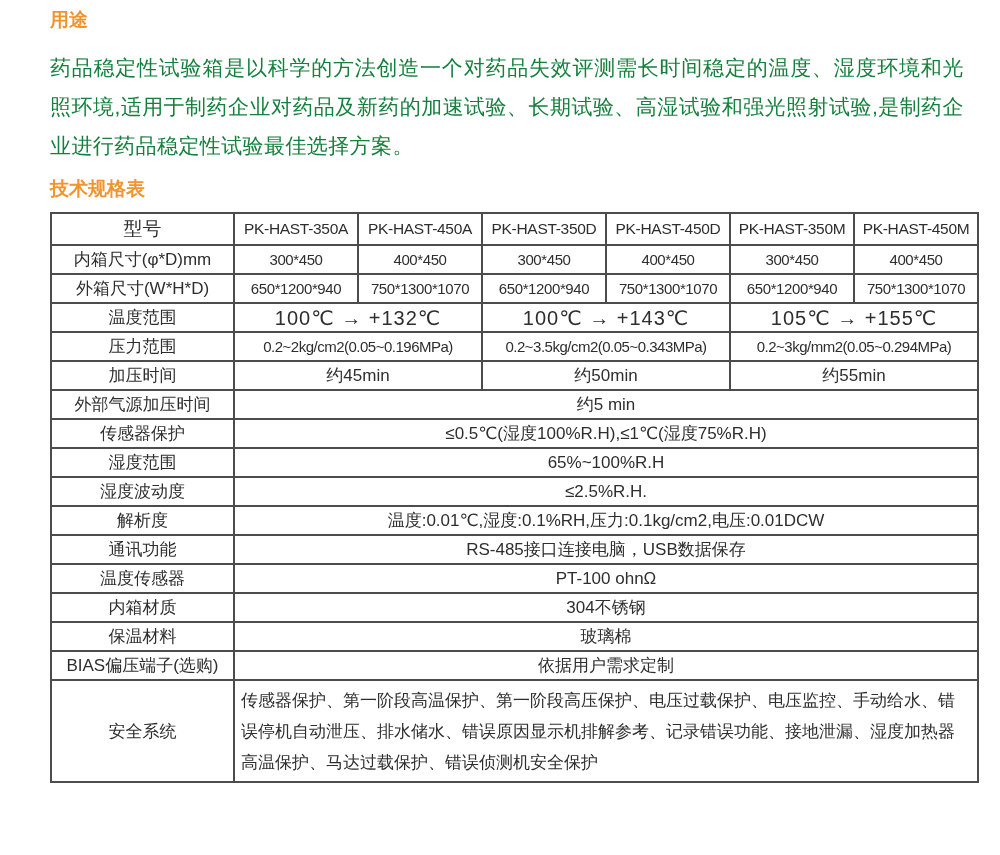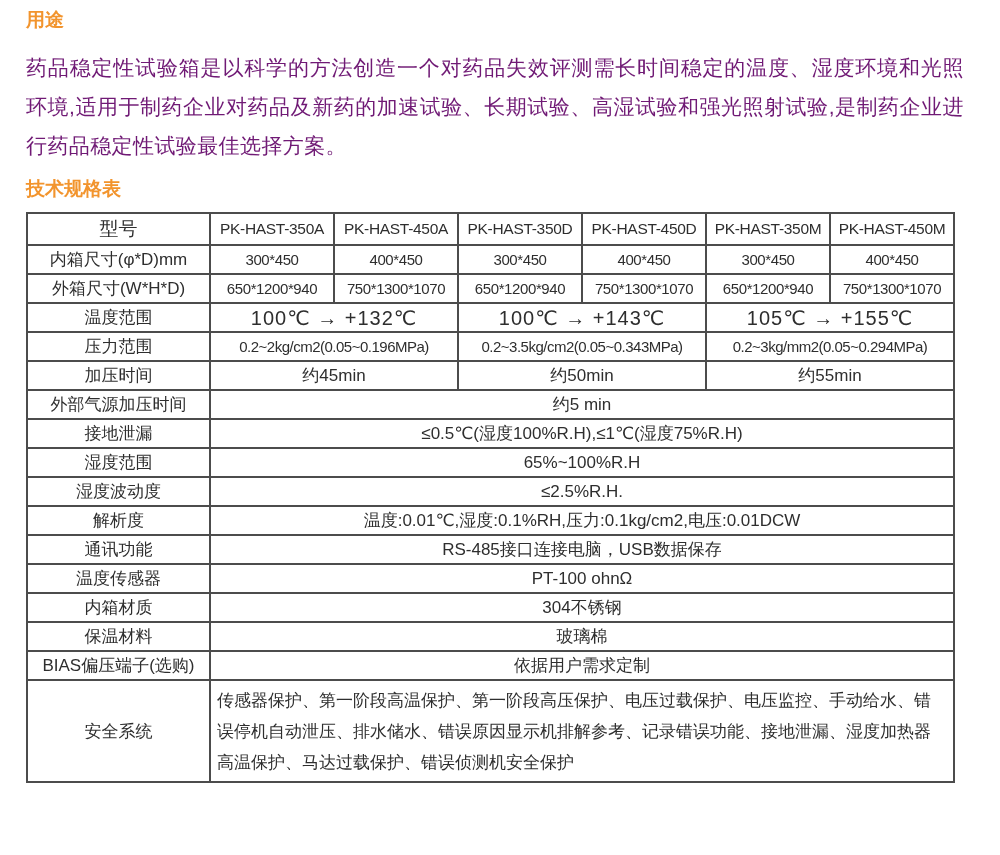--- a/index.html
+++ b/index.html
@@ -10,36 +10,36 @@
   }
   body {
     font-family: "Liberation Sans", "DejaVu Sans", sans-serif;
     color: #3a3a3a;
     -webkit-font-smoothing: antialiased;
   }
   .page {
     width: 1000px;
     height: 855px;
     box-sizing: border-box;
-    padding: 6px 36px 0 26px;
+    padding: 6px 36px 0 50px;
     overflow: hidden;
   }
   .sec-heading {
     color: #F2942D;
     font-size: 19px;
     font-weight: bold;
     line-height: 24px;
     margin: 0;
   }
   .usage-heading { margin-top: 2px; }
   .desc {
     font-size: 21px;
     line-height: 39px;
     letter-spacing: 0.4px;
-    color: #701a75;
+    color: #15803d;
     margin: 16px 0 12px 0;
     text-align: justify;
   }
   .specs-heading { margin-top: 6px; margin-bottom: 11px; }
 
   table.specs {
     border-collapse: collapse;
     table-layout: fixed;
     width: 929px;
   }
@@ -143,21 +143,21 @@
           <td class="spec-label">加压时间</td>
           <td class="spec-value" colspan="2">约45min</td>
           <td class="spec-value" colspan="2">约50min</td>
           <td class="spec-value" colspan="2">约55min</td>
         </tr>
         <tr class="spec">
           <td class="spec-label">外部气源加压时间</td>
           <td class="spec-value" colspan="6">约5 min</td>
         </tr>
         <tr class="spec">
-          <td class="spec-label">接地泄漏</td>
+          <td class="spec-label">传感器保护</td>
           <td class="spec-value" colspan="6">≤0.5℃(湿度100%R.H),≤1℃(湿度75%R.H)</td>
         </tr>
         <tr class="spec">
           <td class="spec-label">湿度范围</td>
           <td class="spec-value" colspan="6">65%~100%R.H</td>
         </tr>
         <tr class="spec">
           <td class="spec-label">湿度波动度</td>
           <td class="spec-value" colspan="6">≤2.5%R.H.</td>
         </tr>

